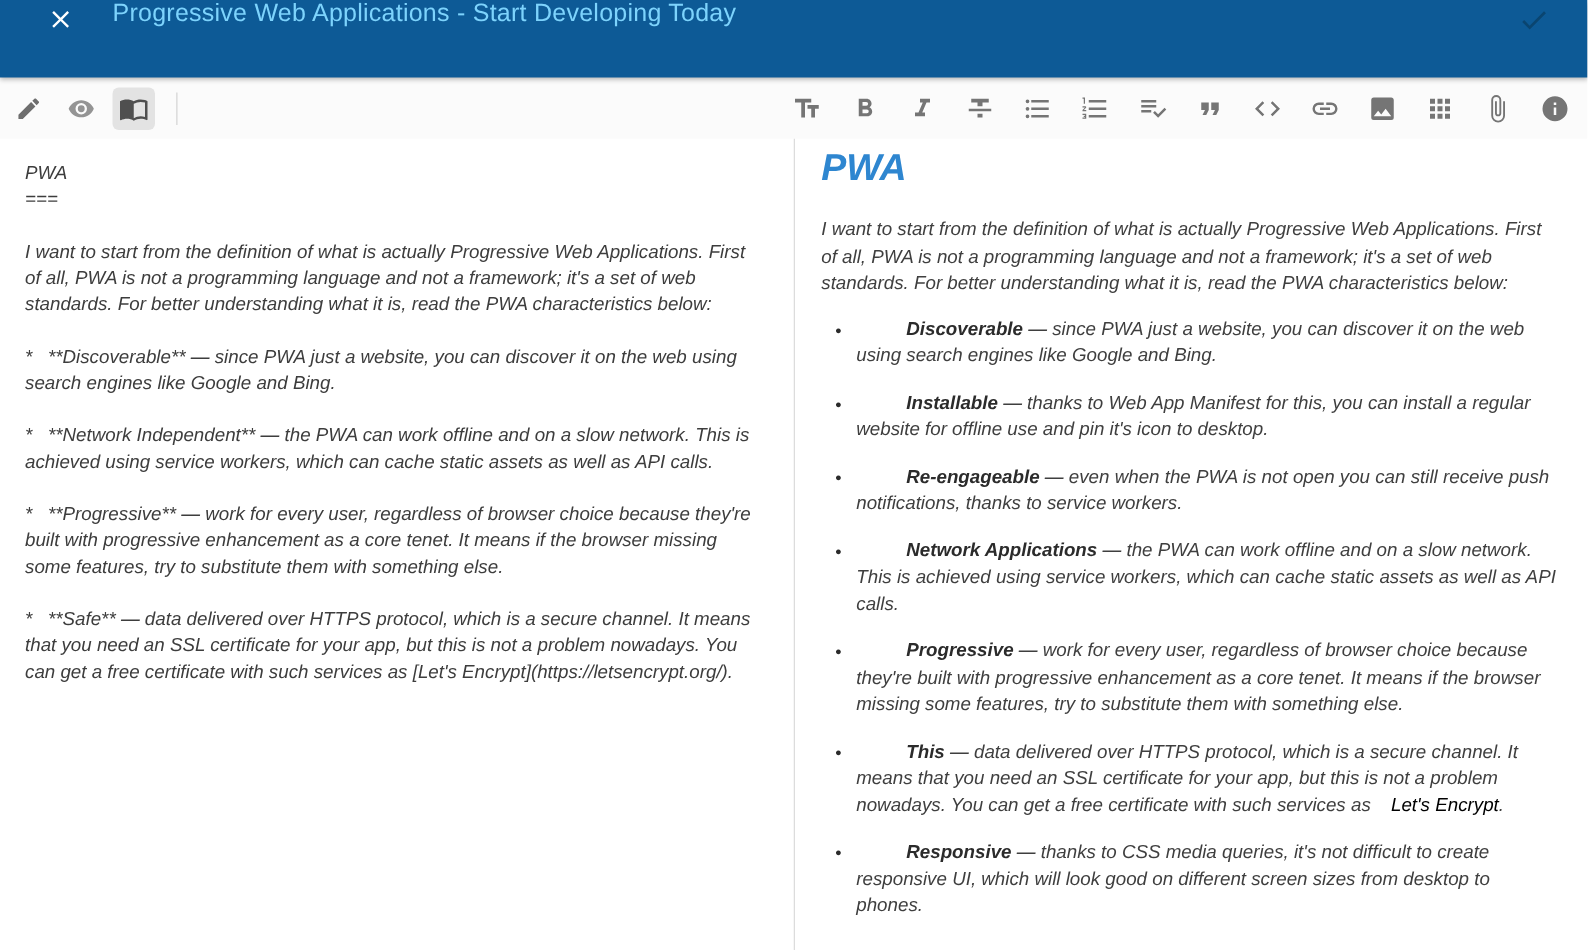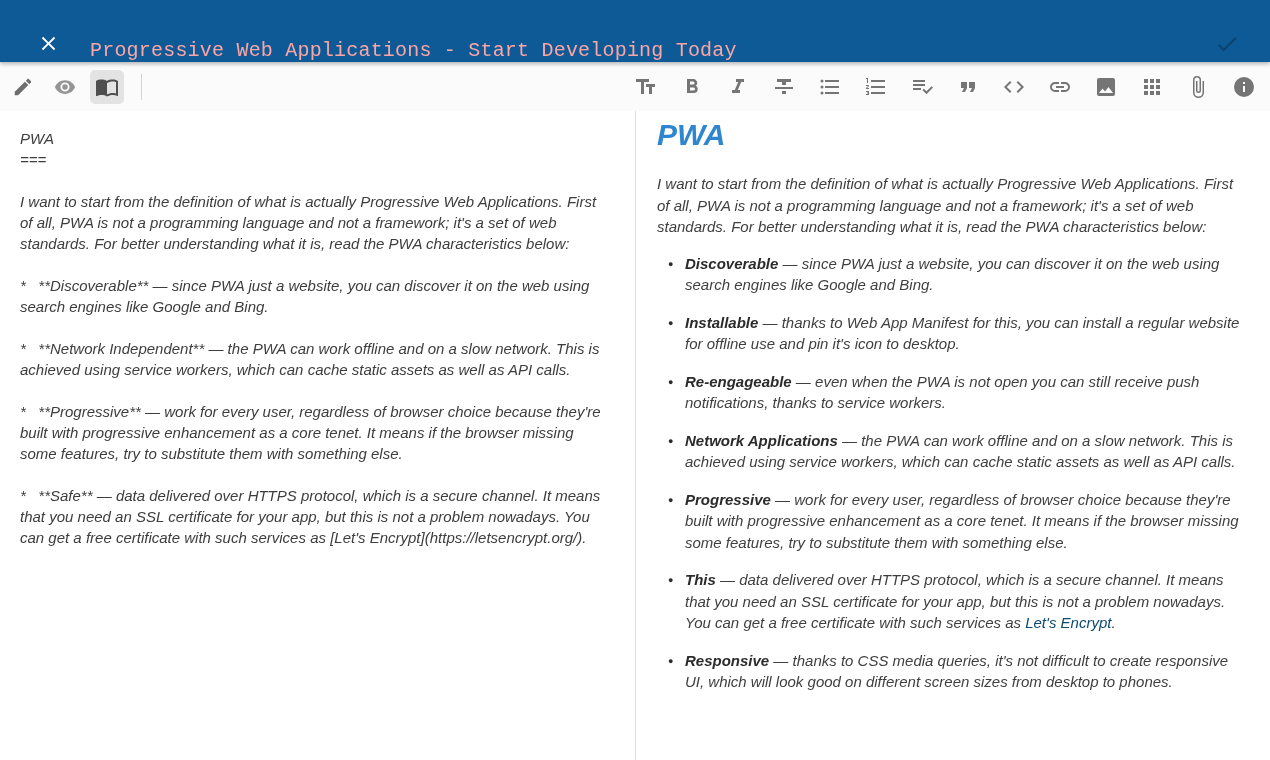--- a/index.html
+++ b/index.html
@@ -1,22 +1,22 @@
 <!DOCTYPE html>
 <html><head>
 <meta charset="utf-8">
 <style>
   * { margin:0; padding:0; box-sizing:border-box; }
   html,body { width:1270px; height:760px; overflow:hidden; background:#fff;
               font-family:"Liberation Sans", sans-serif; }
 
   
   .app-header { position:relative; height:62px; background:#0d5a96; display:flex;
-                align-items:flex-end; color:#fca5a5; z-index:5;
-                box-shadow:0 2px 4px rgba(0,0,0,0.28);font-family:Liberation Mono, monospace; }
+                align-items:flex-start; color:#7dd3fc; z-index:5;
+                box-shadow:0 2px 4px rgba(0,0,0,0.28); }
   .icon-btn { border:none; background:transparent; cursor:pointer; display:flex;
               align-items:center; justify-content:center; padding:0; }
   .close-btn { width:34px; height:34px; margin-left:31px; color:#ffffff; }
   .app-title { margin-left:25px; font-size:20px; font-weight:400; letter-spacing:0.2px; }
   .confirm-btn { width:34px; height:34px; margin-left:auto; margin-right:26px; color:#0a4570; }
 
   
   .toolbar { height:49px; background:#fbfbfb; display:flex; align-items:center; }
   .tb-left { display:flex; align-items:center; padding-left:6px; }
   .tb-right { display:flex; align-items:center; gap:12px; margin-left:auto; padding-right:9px; }
@@ -37,22 +37,22 @@
   .md-para { white-space:pre-wrap; margin-bottom:21px; }
 
   .preview-pane { flex:1; padding:6px 24px 0 21px; overflow:hidden; color:#3f3f3f;
                   font-size:15px; line-height:21.5px; }
   .preview-heading { color:#2e86d0; font-size:30px; line-height:36px; font-weight:700; }
   .preview-intro { margin-top:20px; }
   .preview-list { list-style:none; margin-top:15px; }
   .preview-list li { position:relative; padding-left:28px; margin-bottom:16px; }
   .preview-list li::before { content:"●"; position:absolute; left:11px; top:1px;
                              font-size:9px; color:#2b2b2b; }
-  .preview-list b { color:#2b2b2b; }
-  .md-link { color:#0c4a6e; text-decoration:none; cursor:pointer; }
+  .preview-list b { color:#2b2b2b;margin-left:40px; }
+  .md-link { color:#000000; text-decoration:none; cursor:pointer;margin-left:12px; }
 </style>
 </head>
 <body>
 
 <div class="app-header" data-name="note-header">
   <button class="icon-btn close-btn" data-name="close-button">
     <span data-name="close-icon">
       <svg viewBox="0 0 24 24" width="23" height="23">
           <path fill="currentColor" d="M19,6.41L17.59,5L12,10.59L6.41,5L5,6.41L10.59,12L5,17.59L6.41,19L12,13.41L17.59,19L19,17.59L13.41,12L19,6.41Z"></path>
         </svg>

